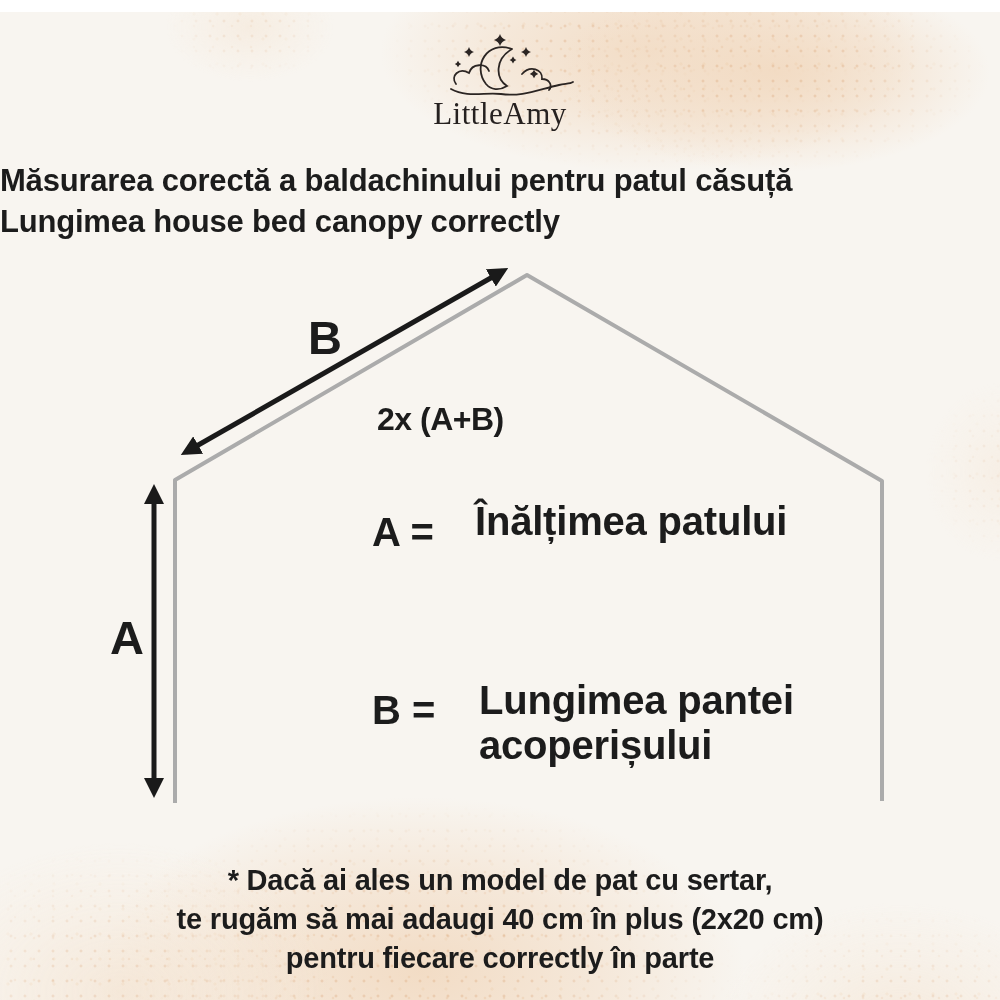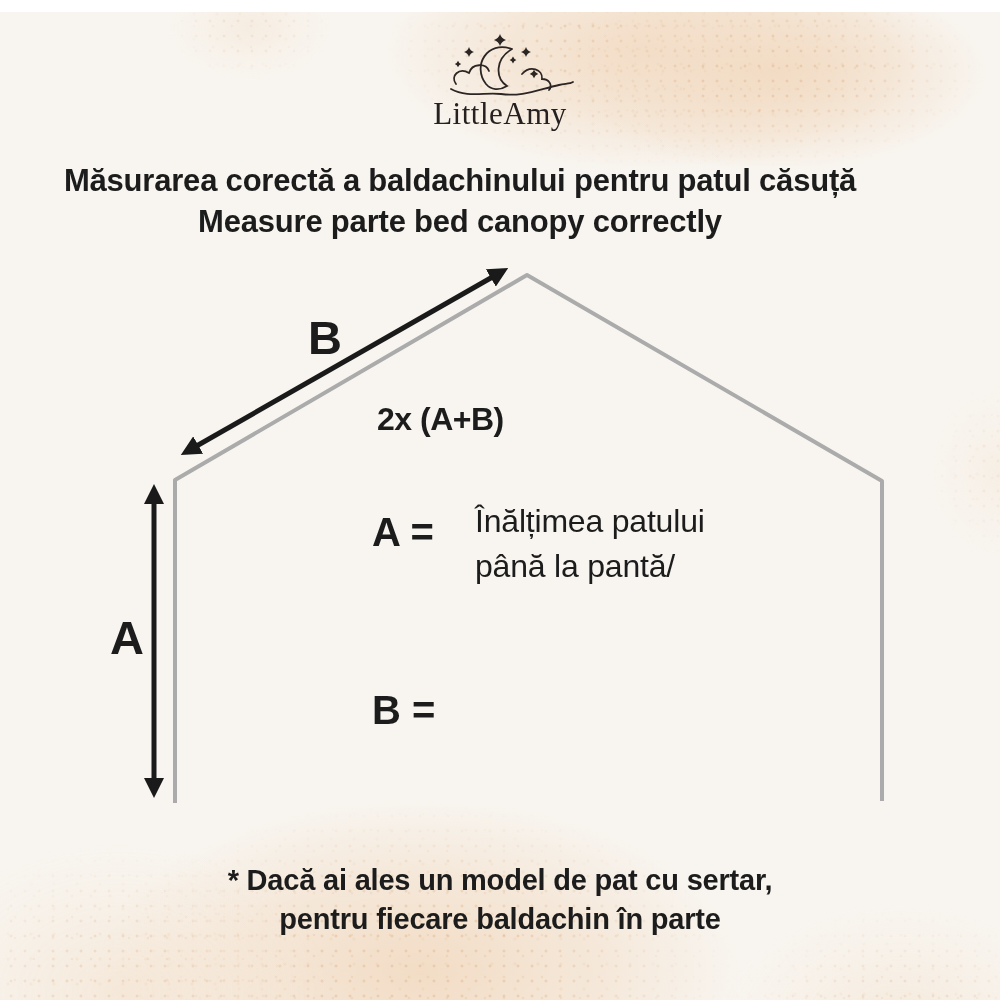--- a/index.html
+++ b/index.html
@@ -47,35 +47,35 @@
   .brand-name{
     position:absolute;left:0;top:84px;width:1000px;
     text-align:center;
     font-family:"Liberation Serif", serif;
     font-size:31px;letter-spacing:.5px;color:#262120;
   }
 
   
   .title{
     position:absolute;left:0;top:148px;width:920px;
-    text-align:center;font-weight:700;
+    font-weight:700;
     font-size:31px;line-height:41px;letter-spacing:-.2px;
     white-space:nowrap;
   }
 
   
   .diagram-svg{position:absolute;left:0;top:0;width:1000px;height:1000px;pointer-events:none;}
   .dim-label{position:absolute;font-weight:700;font-size:47px;}
   .label-b{left:308px;top:298px;}
   .label-a{left:110px;top:598px;}
   .formula{position:absolute;left:377px;top:389px;font-weight:700;font-size:32px;letter-spacing:-.5px;}
   .term{position:absolute;font-weight:700;font-size:40px;}
   .term-a{left:372px;top:498px;}
   .term-b{left:372px;top:676px;}
-  .def{position:absolute;font-weight:400;font-size:32px;line-height:45px;letter-spacing:-.2px;}
+  .def{position:absolute;font-weight:700;font-size:40px;line-height:45px;letter-spacing:-.2px;}
   .def-a{left:475px;top:487px;}
   .def-b{left:479px;top:666px;}
 
   
   .footnote{
     position:absolute;left:0;top:849px;width:1000px;
     text-align:center;font-weight:700;
     font-size:29px;line-height:39px;letter-spacing:-.2px;
   }
 </style>
@@ -105,44 +105,48 @@
     <path class="star" transform="translate(75,8)" d="M0,-6 Q1.4,-1.4 6,0 Q1.4,1.4 0,6 Q-1.4,1.4 -6,0 Q-1.4,-1.4 0,-6 Z"></path>
     <path class="star" transform="translate(101,20)" d="M0,-5 Q1.2,-1.2 5,0 Q1.2,1.2 0,5 Q-1.2,1.2 -5,0 Q-1.2,-1.2 0,-5 Z"></path>
     <path class="star" transform="translate(88,28)" d="M0,-3.4 Q.9,-.9 3.4,0 Q.9,.9 0,3.4 Q-.9,.9 -3.4,0 Q-.9,-.9 0,-3.4 Z"></path>
     <path class="star" transform="translate(109,42)" d="M0,-4.2 Q1,-1 4.2,0 Q1,1 0,4.2 Q-1,1 -4.2,0 Q-1,-1 0,-4.2 Z"></path>
     <path class="star" transform="translate(33,32)" d="M0,-3.2 Q.8,-.8 3.2,0 Q.8,.8 0,3.2 Q-.8,.8 -3.2,0 Q-.8,-.8 0,-3.2 Z"></path>
   </svg>
   <div class="brand-name">LittleAmy</div>
 
   <div class="title">
     <div>Măsurarea corectă a baldachinului pentru patul căsuță</div>
-    <div>Measure parte bed canopy correctly</div>
+    <div>Lungimea house bed canopy correctly</div>
   </div>
 
   <svg class="diagram-svg" viewBox="0 0 1000 1000" aria-hidden="true">
     <defs>
       <marker id="ah" viewBox="0 0 10 10" refX="7" refY="5" markerWidth="4" markerHeight="4" orient="auto-start-reverse">
         <path d="M0,0 L10,5 L0,10 z" fill="#1a1a1a"></path>
       </marker>
     </defs>
     <polyline points="175,791 175,468 527,263 882,469 882,789" fill="none" stroke="#ababab" stroke-width="4" stroke-linejoin="round"></polyline>
     <line x1="186" y1="440" x2="503" y2="259" stroke="#1a1a1a" stroke-width="5" marker-start="url(#ah)" marker-end="url(#ah)"></line>
     <line x1="154" y1="478" x2="154" y2="780" stroke="#1a1a1a" stroke-width="5" marker-start="url(#ah)" marker-end="url(#ah)"></line>
   </svg>
 
   <div class="dim-label label-b">B</div>
   <div class="dim-label label-a">A</div>
   <div class="formula">2x (A+B)</div>
 
   <div class="term term-a">A =</div>
   <div class="def def-a">
     <div>Înălțimea patului</div>
-    <div>până la pantă/</div>
   </div>
 
   <div class="term term-b">B =</div>
+  <div class="def def-b">
+    <div>Lungimea pantei</div>
+    <div>acoperișului</div>
+  </div>
 
   <div class="footnote">
     <div>* Dacă ai ales un model de pat cu sertar,</div>
-    <div>pentru fiecare baldachin în parte</div>
+    <div>te rugăm să mai adaugi 40 cm în plus (2x20 cm)</div>
+    <div>pentru fiecare correctly în parte</div>
   </div>
 
 </div>
 
 </body></html>

